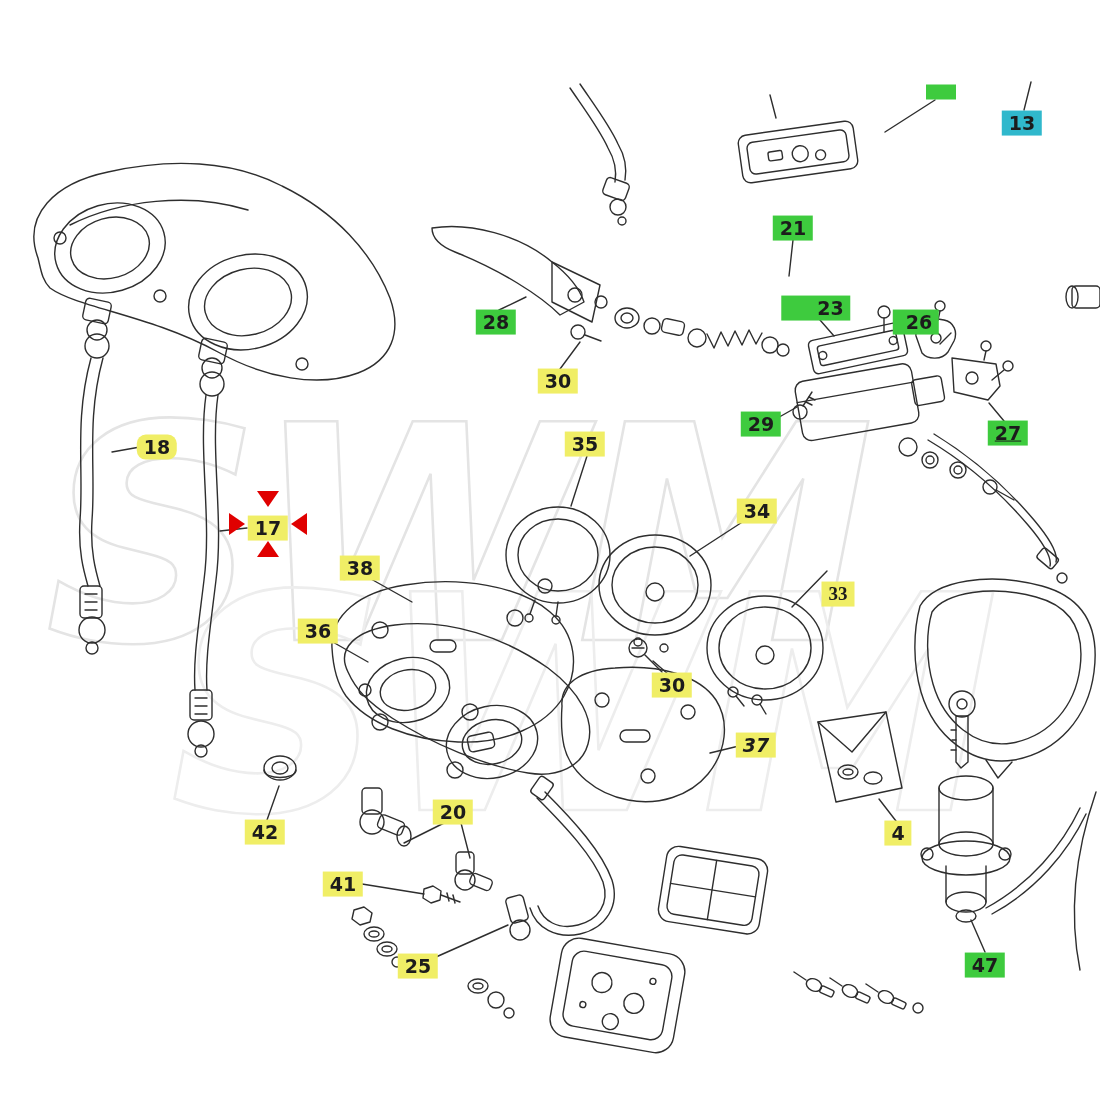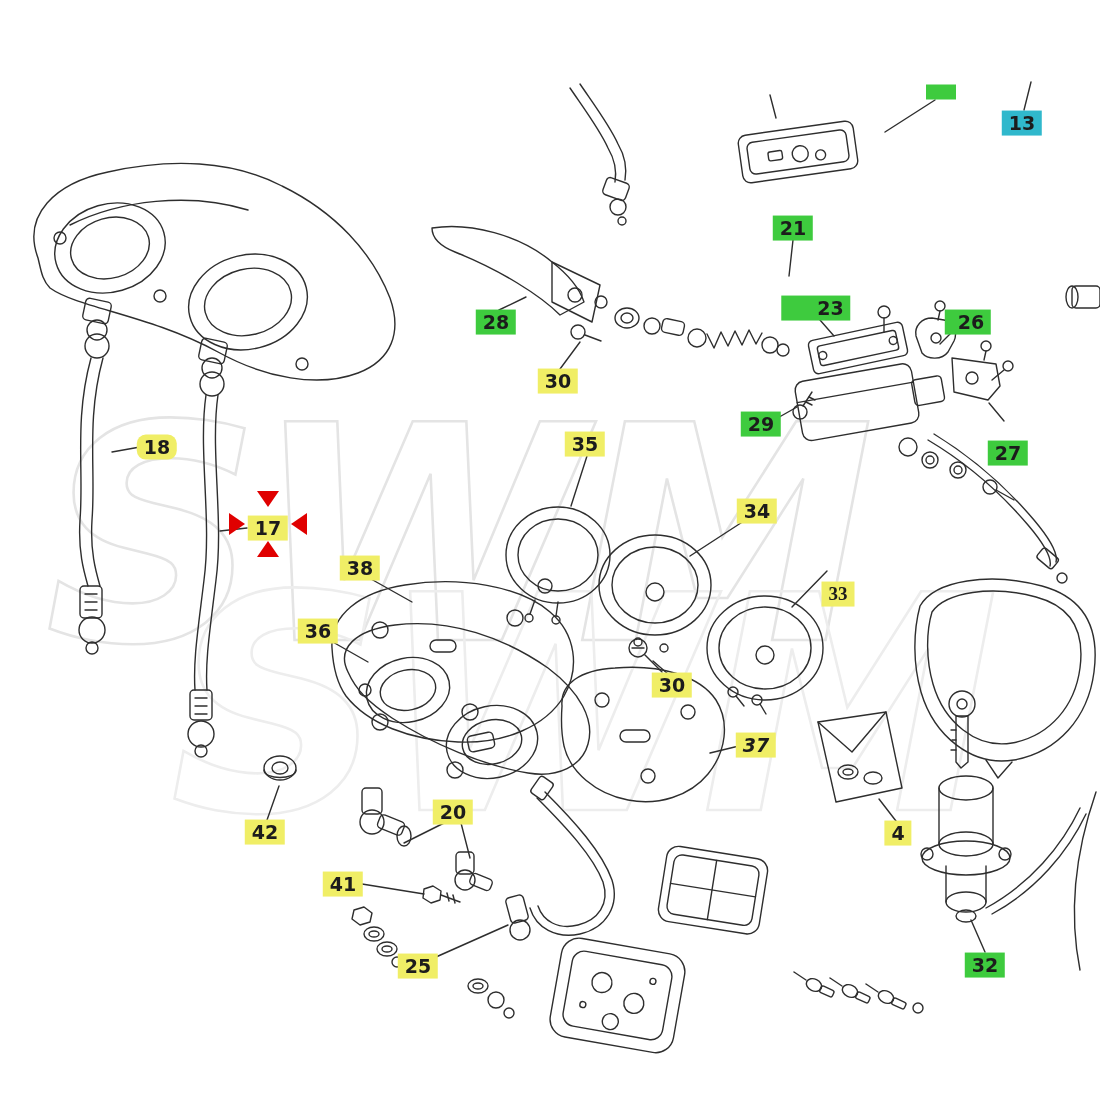--- a/index.html
+++ b/index.html
@@ -376,39 +376,39 @@
       <line x1="985" y1="952" x2="971" y2="920"></line>
     </g>
   </svg>
 
   <div style="position:absolute;left:0;top:0;width:1100px;height:856px;">
       <div class="part-label cyan" style="left: 1022px; top: 123px;">13</div>
       <div class="part-label green partial" style="left: 941px; top: 92px;"></div>
       <div class="part-label green" style="left: 793px; top: 228px;">21</div>
       <div class="part-label green" style="left: 496px; top: 322px;">28</div>
       <div class="part-label green" style="left: 816px; top: 308px; padding-left: 36px;">23</div>
-      <div class="part-label green" style="left: 968px; top: 322px; padding-left: 13px;">26</div>
+      <div class="part-label green" style="left: 916px; top: 322px; padding-left: 13px;">26</div>
       <div class="part-label yellow" style="left: 558px; top: 381px;">30</div>
       <div class="part-label green" style="left: 761px; top: 424px;">29</div>
-      <div class="part-label green" style="left: 1008px; top: 453px;">27</div>
+      <div class="part-label green" style="left: 1008px; top: 433px; text-decoration: underline;">27</div>
       <div class="part-label yellow" style="left: 157px; top: 447px; border-radius: 9px;">18</div>
       <div class="part-label yellow" style="left: 585px; top: 444px;">35</div>
       <div class="part-label yellow" style="left: 757px; top: 511px;">34</div>
       <div class="part-label yellow" style="left: 268px; top: 528px;">17</div>
       <div class="part-label yellow" style="left: 838px; top: 594px; font-family: Liberation Serif, serif;">33</div>
       <div class="part-label yellow" style="left: 360px; top: 568px;">38</div>
       <div class="part-label yellow" style="left: 318px; top: 631px;">36</div>
       <div class="part-label yellow" style="left: 672px; top: 685px;">30</div>
       <div class="part-label yellow" style="left: 756px; top: 745px; font-style: italic;">37</div>
       <div class="part-label yellow" style="left: 265px; top: 832px;">42</div>
       <div class="part-label yellow" style="left: 453px; top: 812px;">20</div>
       <div class="part-label yellow" style="left: 898px; top: 833px;">4</div>
       <div class="part-label yellow" style="left: 343px; top: 884px;">41</div>
       <div class="part-label yellow" style="left: 418px; top: 966px; text-align: center;">25</div>
-      <div class="part-label green" style="left: 985px; top: 965px;">32</div>
+      <div class="part-label green" style="left: 985px; top: 965px;">47</div>
       <div class="sel-marker" style="left: 268px; top: 524px;">
         <div class="arr arr-t"></div>
         <div class="arr arr-b"></div>
         <div class="arr arr-l"></div>
         <div class="arr arr-r"></div>
       </div>
     </div>
 
 </div>
 

